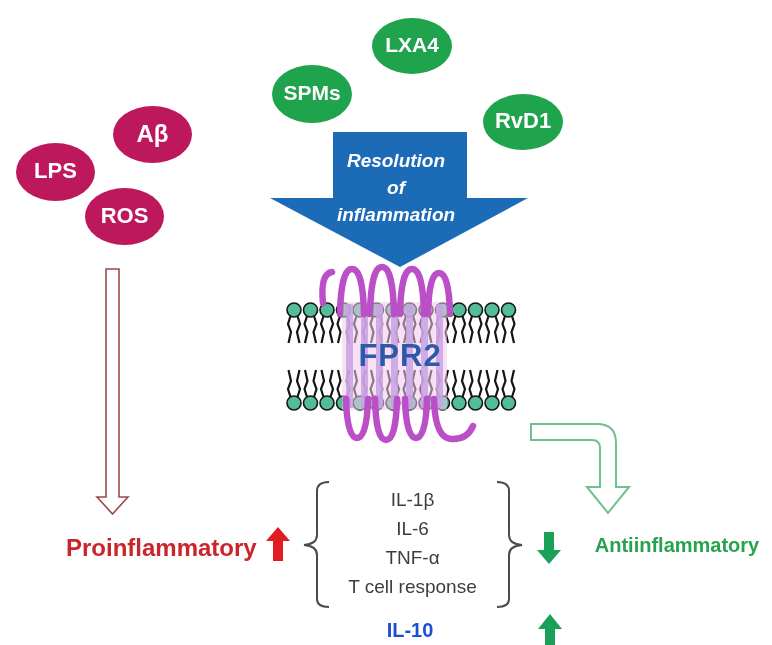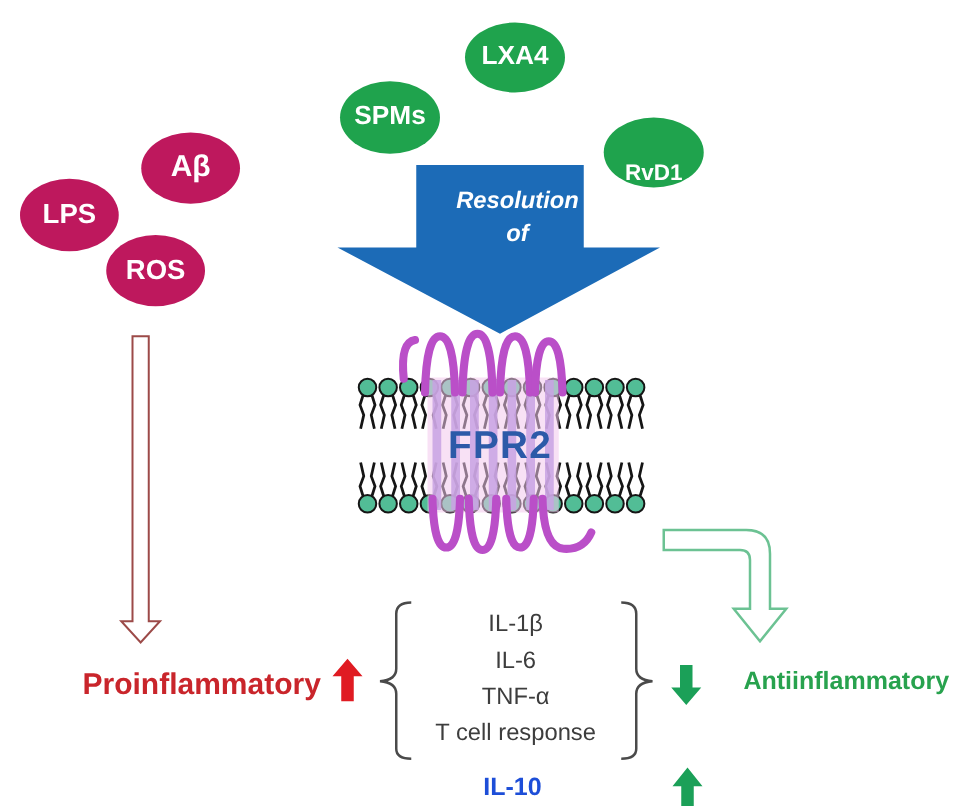--- a/index.html
+++ b/index.html
@@ -4,21 +4,21 @@
 <style>
   html,body{margin:0;padding:0;background:#ffffff;font-family:"Liberation Sans",sans-serif;}
   .stage{position:relative;width:772px;height:645px;background:#ffffff;overflow:hidden;margin-top:10px;}
   .layer{position:absolute;left:0;top:0;}
   .oval{position:absolute;border-radius:50%;display:flex;align-items:center;justify-content:center;
         color:#ffffff;font-weight:bold;}
   .oval.green{background:#1fa34d;}
   .oval.red{background:#be185d;}
   .oval span{transform:translateY(-1px);}
   .lbl{position:absolute;text-align:center;}
-  .resolution-text{left:336px;top:137px;width:156px;color:#ffffff;font-weight:bold;font-style:italic;
+  .resolution-text{left:318px;top:137px;width:156px;color:#ffffff;font-weight:bold;font-style:italic;
         font-size:19px;line-height:27px;}
   .fpr2{left:348px;top:328px;width:104px;color:#2c5aa8;font-weight:bold;font-size:31px;letter-spacing:1px;}
   .pro{left:66px;top:524px;width:176px;color:#c9252b;font-weight:bold;font-size:24px;}
   .anti{left:584px;top:524px;width:186px;color:#28a24e;font-weight:bold;font-size:20px;}
   .cytokines{left:330px;top:475px;width:165px;color:#3d3d3d;font-size:19px;line-height:29px;}
   .il10{left:355px;top:609px;width:110px;color:#1d4ed8;font-size:20px;font-weight:bold;}
 </style>
 </head>
 <body>
 
@@ -105,36 +105,37 @@
     <polygon points="544,522 554,522 554,540 561,540 549,554 537,540 544,540" fill="#1ba058"></polygon>
     <polygon points="545,637 545,619 538,619 550,604 562,619 555,619 555,637" fill="#1ba058"></polygon>
   </svg>
 
   <div class="oval green" style="left:372px;top:8px;width:80px;height:56px;font-size:21px;">
     <span>LXA4</span>
   </div>
   <div class="oval green" style="left:272px;top:55px;width:80px;height:58px;font-size:21px;text-align:center;">
     <span>SPMs</span>
   </div>
-  <div class="oval green" style="left:483px;top:84px;width:80px;height:56px;font-size:18px;align-items:flex-end;">
+  <div class="oval green" style="left:483px;top:84px;width:80px;height:56px;font-size:22px;">
     <span>RvD1</span>
   </div>
   <div class="oval red" style="left:113px;top:96px;width:79px;height:57px;font-size:24px;">
     <span>Aβ</span>
   </div>
   <div class="oval red" style="left:16px;top:133px;width:79px;height:58px;font-size:22px;">
     <span>LPS</span>
   </div>
   <div class="oval red" style="left:85px;top:178px;width:79px;height:57px;font-size:22px;">
     <span>ROS</span>
   </div>
 
   <div class="lbl resolution-text">
     <div>Resolution</div>
     <div>of</div>
+    <div>inflammation</div>
   </div>
 
   <div class="lbl fpr2">FPR2</div>
 
   <div class="lbl pro">Proinflammatory</div>
   <div class="lbl anti">Antiinflammatory</div>
 
   <div class="lbl cytokines">
     <div>IL-1β</div>
     <div>IL-6</div>

